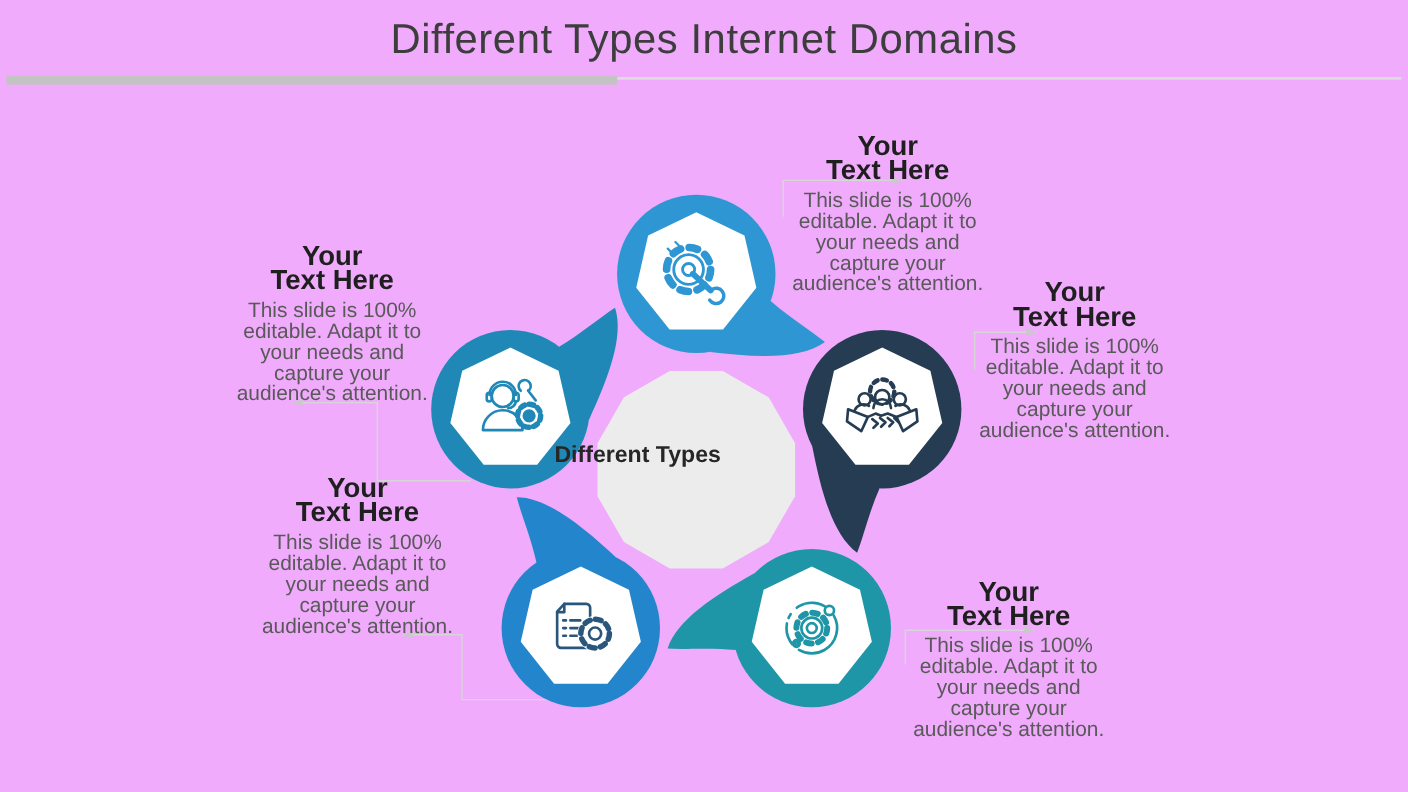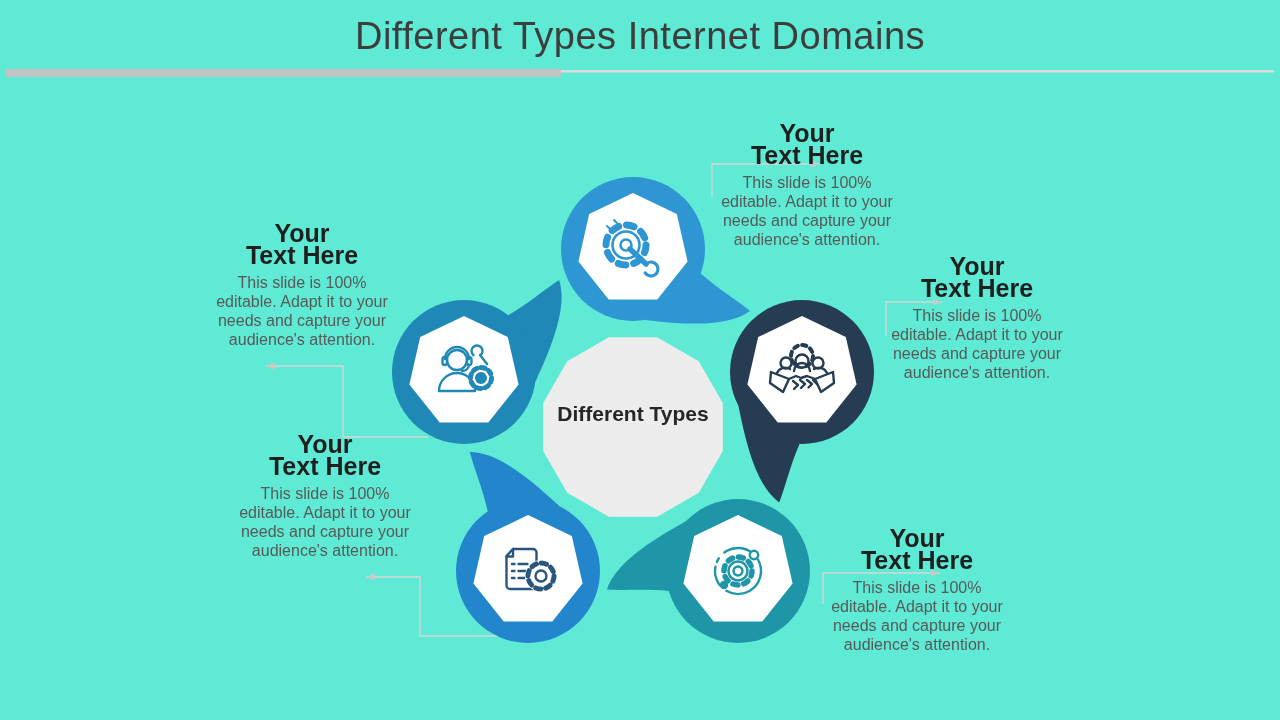--- a/index.html
+++ b/index.html
@@ -1,24 +1,24 @@
 <!DOCTYPE html>
 <html><head>
 <meta charset="utf-8">
 <style>
   html,body{margin:0;padding:0;background:#fff;}
-  .slide{position:relative;width:1280px;height:720px;background:#5eead4;overflow:hidden;
+  .slide{position:relative;width:1280px;height:720px;background:#f0abfc;overflow:hidden;
          font-family:"Liberation Sans",sans-serif;}
   .slide-title{position:absolute;top:15px;left:0;width:100%;margin:0;text-align:center;
          font-size:38px;font-weight:400;color:#3d3d3d;letter-spacing:0.5px;}
   .diagram-svg{position:absolute;left:0;top:0;}
   .tb{position:absolute;width:192px;text-align:center;}
   .tb .h{font-size:25px;line-height:22px;font-weight:700;color:#1f1f1f;}
-  .tb .b{margin-top:7px;font-size:16px;line-height:19px;color:#595959;}
-  .center-label{position:absolute;left:528px;top:402px;width:210px;text-align:center;
+  .tb .b{margin-top:7px;font-size:19px;line-height:19px;color:#595959;}
+  .center-label{position:absolute;left:504px;top:402px;width:210px;
          font-size:21px;line-height:24px;font-weight:700;color:#262626;}
 </style>
 </head>
 <body>
 
 <div class="slide">
 
   <h1 class="slide-title">Different Types Internet Domains</h1>
 
   <svg class="diagram-svg" width="1280" height="720" viewBox="0 0 1280 720">

